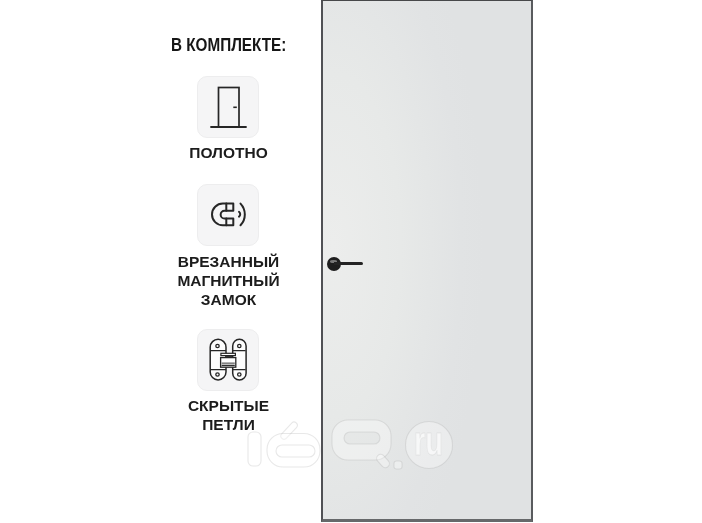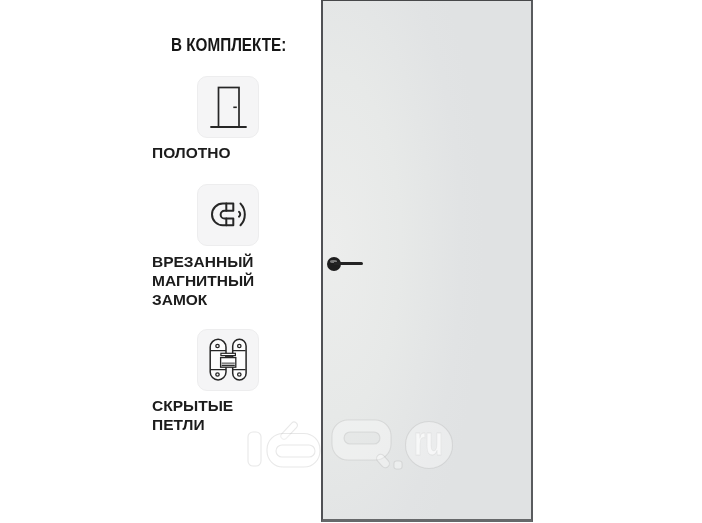--- a/index.html
+++ b/index.html
@@ -1,19 +1,19 @@
 <!DOCTYPE html>
 <html><head>
 <meta charset="utf-8">
 <style>
   html,body{margin:0;padding:0;}
   body{width:702px;height:523px;background:#ffffff;font-family:"Liberation Sans",sans-serif;position:relative;overflow:hidden;}
   .hdr{position:absolute;left:171px;top:34px;font-size:18.5px;font-weight:bold;color:#161616;white-space:nowrap;transform:scaleX(0.825);transform-origin:0 0;}
   .box{position:absolute;left:197px;width:60px;height:60px;background:#f5f5f6;border:1px solid #ededee;border-radius:10px;}
-  .lbl{position:absolute;left:152px;width:141px;font-size:15.5px;font-weight:bold;color:#1c1c1c;line-height:19px;}
+  .lbl{position:absolute;left:158px;width:141px;text-align:center;font-size:15.5px;font-weight:bold;color:#1c1c1c;line-height:19px;}
   .door{position:absolute;left:321px;top:0px;width:211.5px;height:521.5px;box-sizing:border-box;border-style:solid;border-color:#47484a #595b5e #66686a #505155;border-width:1.5px 2.5px 3px 2px;background:radial-gradient(ellipse 150px 380px at 5% 47%,#ecedec 0%,#e7e9e8 45%,#e1e3e4 85%,#e0e2e3 100%),linear-gradient(180deg,#e2e4e5 0%,#dfe1e2 100%);background-blend-mode:normal;}
   .wm{position:absolute;left:240px;top:408px;}
   .rosette{position:absolute;left:327px;top:256.5px;width:14px;height:14px;border-radius:50%;background:#1e1e1e;}
   .rosette-hl{position:absolute;left:330px;top:260px;width:7px;height:2.6px;border-radius:50%;background:#787878;}
   .lever{position:absolute;left:334px;top:262px;width:28.5px;height:2.8px;border-radius:0 2px 2px 0;background:#242424;}
 </style>
 </head>
 <body>
   <div class="hdr">В КОМПЛЕКТЕ:</div>
 

